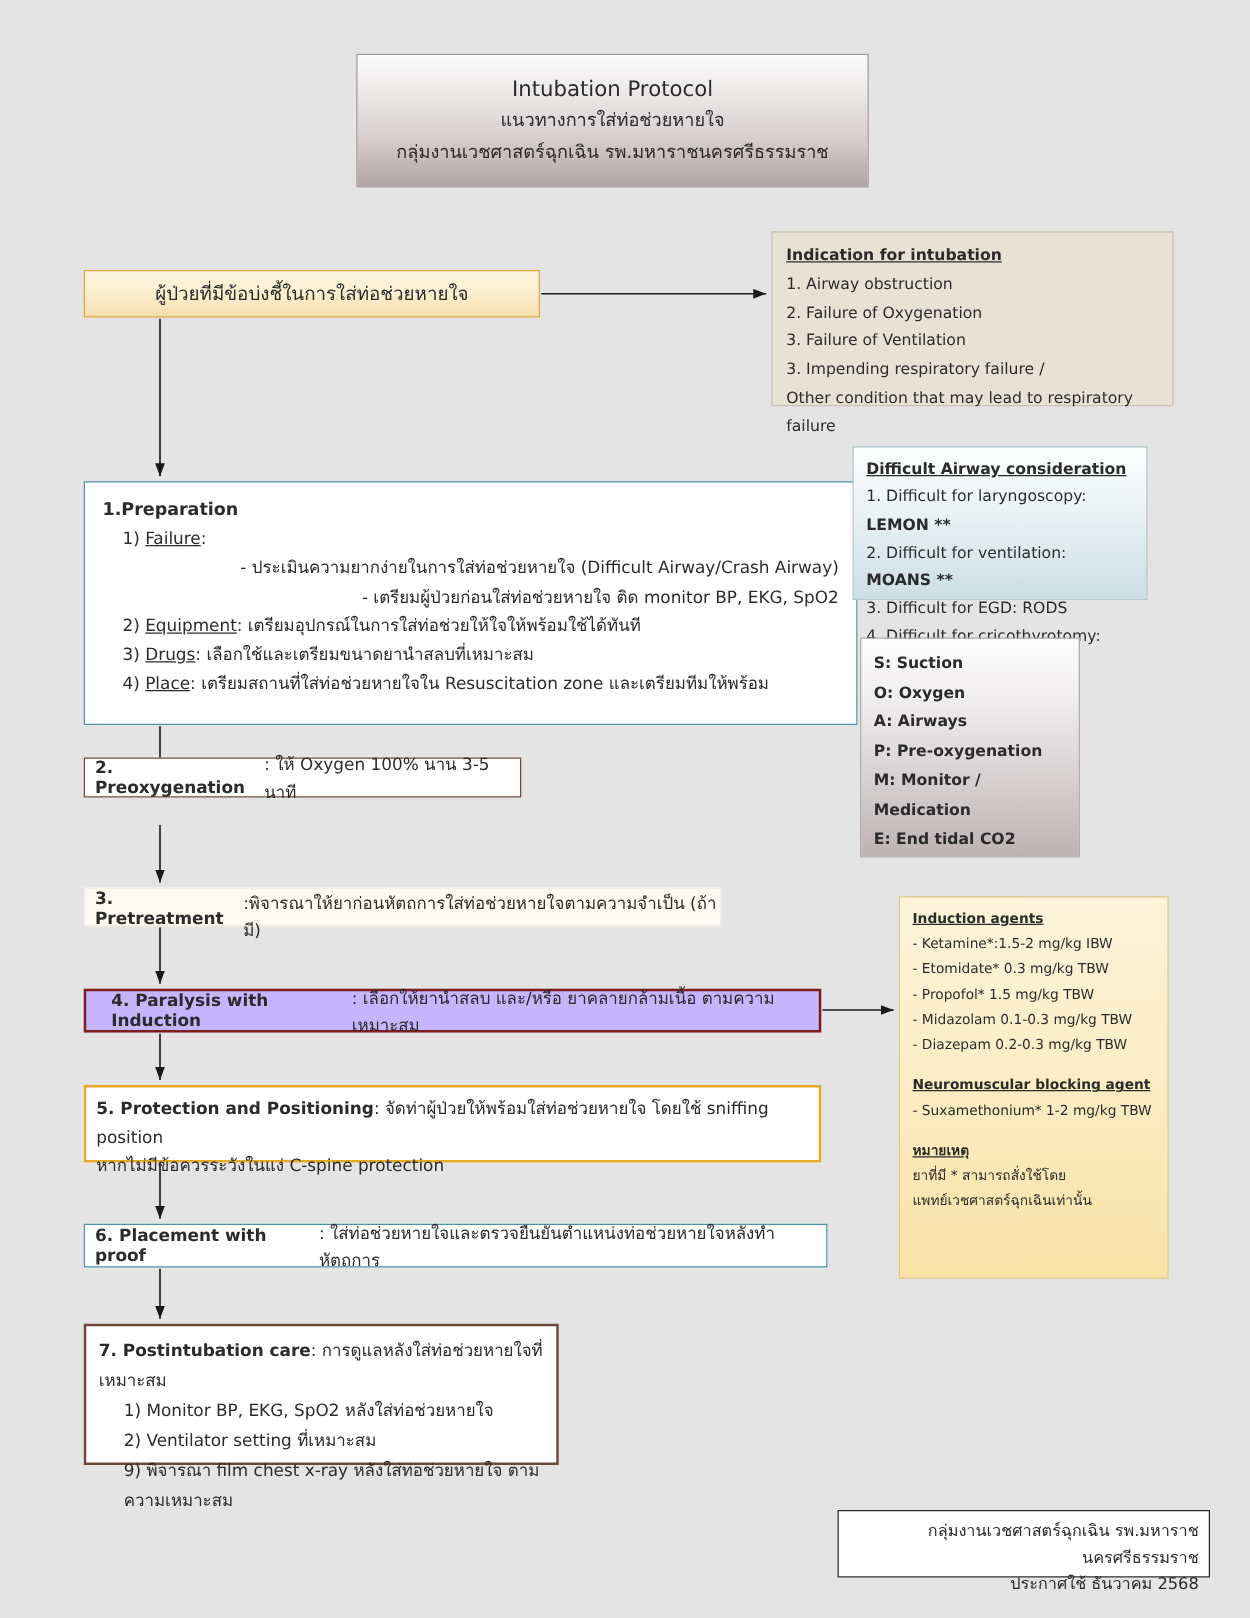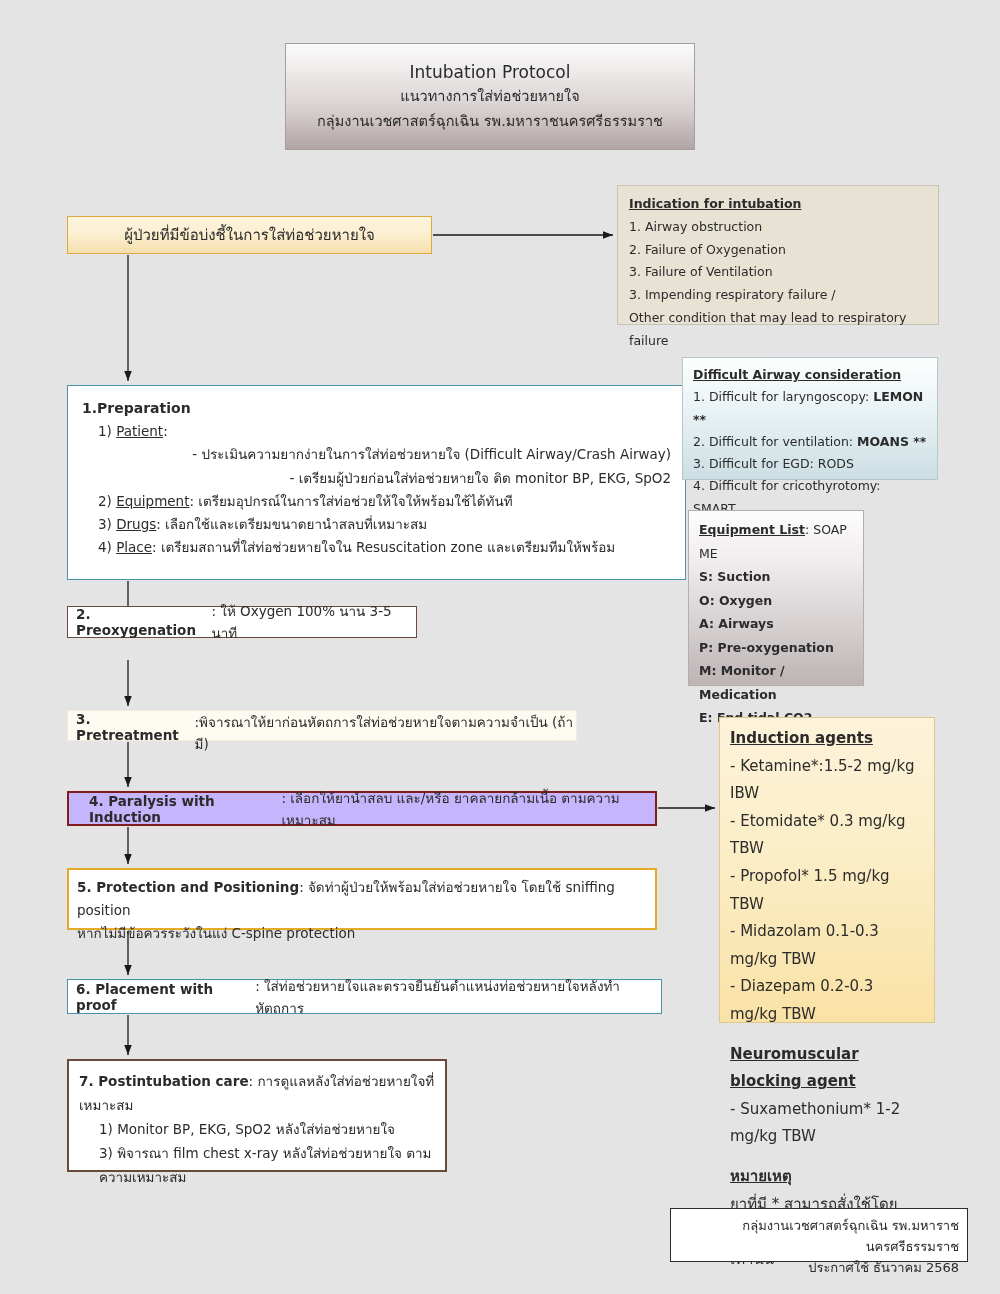--- a/index.html
+++ b/index.html
@@ -107,41 +107,41 @@
   
   #indication-box {
     left: 617px; top: 185px; width: 322px; height: 140px;
     background: #e8e2d4;
     border: 1px solid #c9c2b4;
     padding: 7px 11px;
     font-size: 12.5px;
     line-height: 1.82;
   }
   #difficult-box {
-    left: 682px; top: 357px; width: 256px; height: 123px;
+    left: 682px; top: 357px; width: 236px; height: 123px;
     background: linear-gradient(to bottom, #fdfefe 0%, #eef5f7 35%, #ccdfe4 100%);
     border: 1px solid #b3c9cf;
     padding: 6px 10px;
     font-size: 12.5px;
     line-height: 1.78;
   }
   #equipment-box {
     left: 688px; top: 510px; width: 176px; height: 176px;
     background: linear-gradient(to bottom, #fdfcfc 0%, #efeced 30%, #bdb4b4 100%);
     border: 1px solid #b5adad;
     padding: 7px 10px;
     font-size: 12.5px;
     line-height: 1.88;
   }
   #induction-box {
     left: 719px; top: 717px; width: 216px; height: 306px;
     background: linear-gradient(to bottom, #fdf3da 0%, #fbeec9 40%, #fae2a6 100%);
     border: 1px solid #ddc987;
     padding: 7px 10px;
-    font-size: 15px;
+    font-size: 11px;
     line-height: 1.84;
   }
   #induction-box .gap { height: 12px; }
   #footer-box {
     left: 670px; top: 1208px; width: 298px; height: 54px;
     background: #ffffff;
     border: 1px solid #2b2b2b;
     padding: 6px 8px;
     font-size: 13px;
     line-height: 1.62;
@@ -198,38 +198,37 @@
   <div class="u b">Indication for intubation</div>
   <div>1. Airway obstruction</div>
   <div>2. Failure of Oxygenation</div>
   <div>3. Failure of Ventilation</div>
   <div>3. Impending respiratory failure /</div>
   <div>Other condition that may lead to respiratory failure</div>
 </div>
 
 <div class="node" id="prep-box">
   <div class="hd">1.Preparation</div>
-  <div class="lv1"><span>1) </span><span class="u">Patient</span><span>:</span></div>
+  <div class="lv1"><span>1) </span><span class="u">Failure</span><span>:</span></div>
   <div class="lv2">- ประเมินความยากง่ายในการใส่ท่อช่วยหายใจ (Difficult Airway/Crash Airway)</div>
   <div class="lv2">- เตรียมผู้ป่วยก่อนใส่ท่อช่วยหายใจ ติด monitor BP, EKG, SpO2</div>
   <div class="lv1"><span>2) </span><span class="u">Equipment</span><span>: เตรียมอุปกรณ์ในการใส่ท่อช่วยให้ใจให้พร้อมใช้ได้ทันที</span></div>
   <div class="lv1"><span>3) </span><span class="u">Drugs</span><span>: เลือกใช้และเตรียมขนาดยานำสลบที่เหมาะสม</span></div>
   <div class="lv1"><span>4) </span><span class="u">Place</span><span>: เตรียมสถานที่ใส่ท่อช่วยหายใจใน Resuscitation zone และเตรียมทีมให้พร้อม</span></div>
 </div>
 
 <div class="node" id="difficult-box">
   <div class="u b">Difficult Airway consideration</div>
   <div><span>1. Difficult for laryngoscopy: </span><span class="b">LEMON **</span></div>
   <div><span>2. Difficult for ventilation: </span><span class="b">MOANS **</span></div>
   <div><span>3. Difficult for EGD: RODS</span><span class="b"></span></div>
   <div><span>4. Difficult for cricothyrotomy: SMART</span><span class="b"></span></div>
 </div>
 
 <div class="node" id="equipment-box">
-  <div><span class="u b">Equipment List</span><span>: SOAP ME</span></div>
   <div><span class="b">S: Suction</span></div>
   <div><span class="b">O: Oxygen</span></div>
   <div><span class="b">A: Airways</span></div>
   <div><span class="b">P: Pre-oxygenation</span></div>
   <div><span class="b">M: Monitor / Medication</span></div>
   <div><span class="b">E: End tidal CO2</span></div>
 </div>
 
 <div class="node" id="step2-box">
   <span class="b">2. Preoxygenation</span>
@@ -252,21 +251,22 @@
 </div>
 
 <div class="node" id="step6-box">
   <span class="b">6. Placement with proof</span>
     <span>: ใส่ท่อช่วยหายใจและตรวจยืนยันตำแหน่งท่อช่วยหายใจหลังทำหัตถการ</span>
 </div>
 
 <div class="node" id="step7-box">
   <div><span class="b">7. Postintubation care</span><span>: การดูแลหลังใส่ท่อช่วยหายใจที่เหมาะสม</span></div>
   <div class="sub">1) Monitor BP, EKG, SpO2 หลังใส่ท่อช่วยหายใจ</div>
-  <div class="sub">3) พิจารณา film chest x-ray หลังใส่ท่อช่วยหายใจ ตามความเหมาะสม</div>
+  <div class="sub">2) Ventilator setting ที่เหมาะสม</div>
+  <div class="sub">9) พิจารณา film chest x-ray หลังใส่ท่อช่วยหายใจ ตามความเหมาะสม</div>
 </div>
 
 <div class="node" id="induction-box">
   <div class="u b">Induction agents</div>
   <div>- Ketamine*:1.5-2 mg/kg IBW</div>
   <div>- Etomidate* 0.3 mg/kg TBW</div>
   <div>- Propofol* 1.5 mg/kg TBW</div>
   <div>- Midazolam 0.1-0.3 mg/kg TBW</div>
   <div>- Diazepam 0.2-0.3 mg/kg TBW</div>
   <div class="gap"></div>

